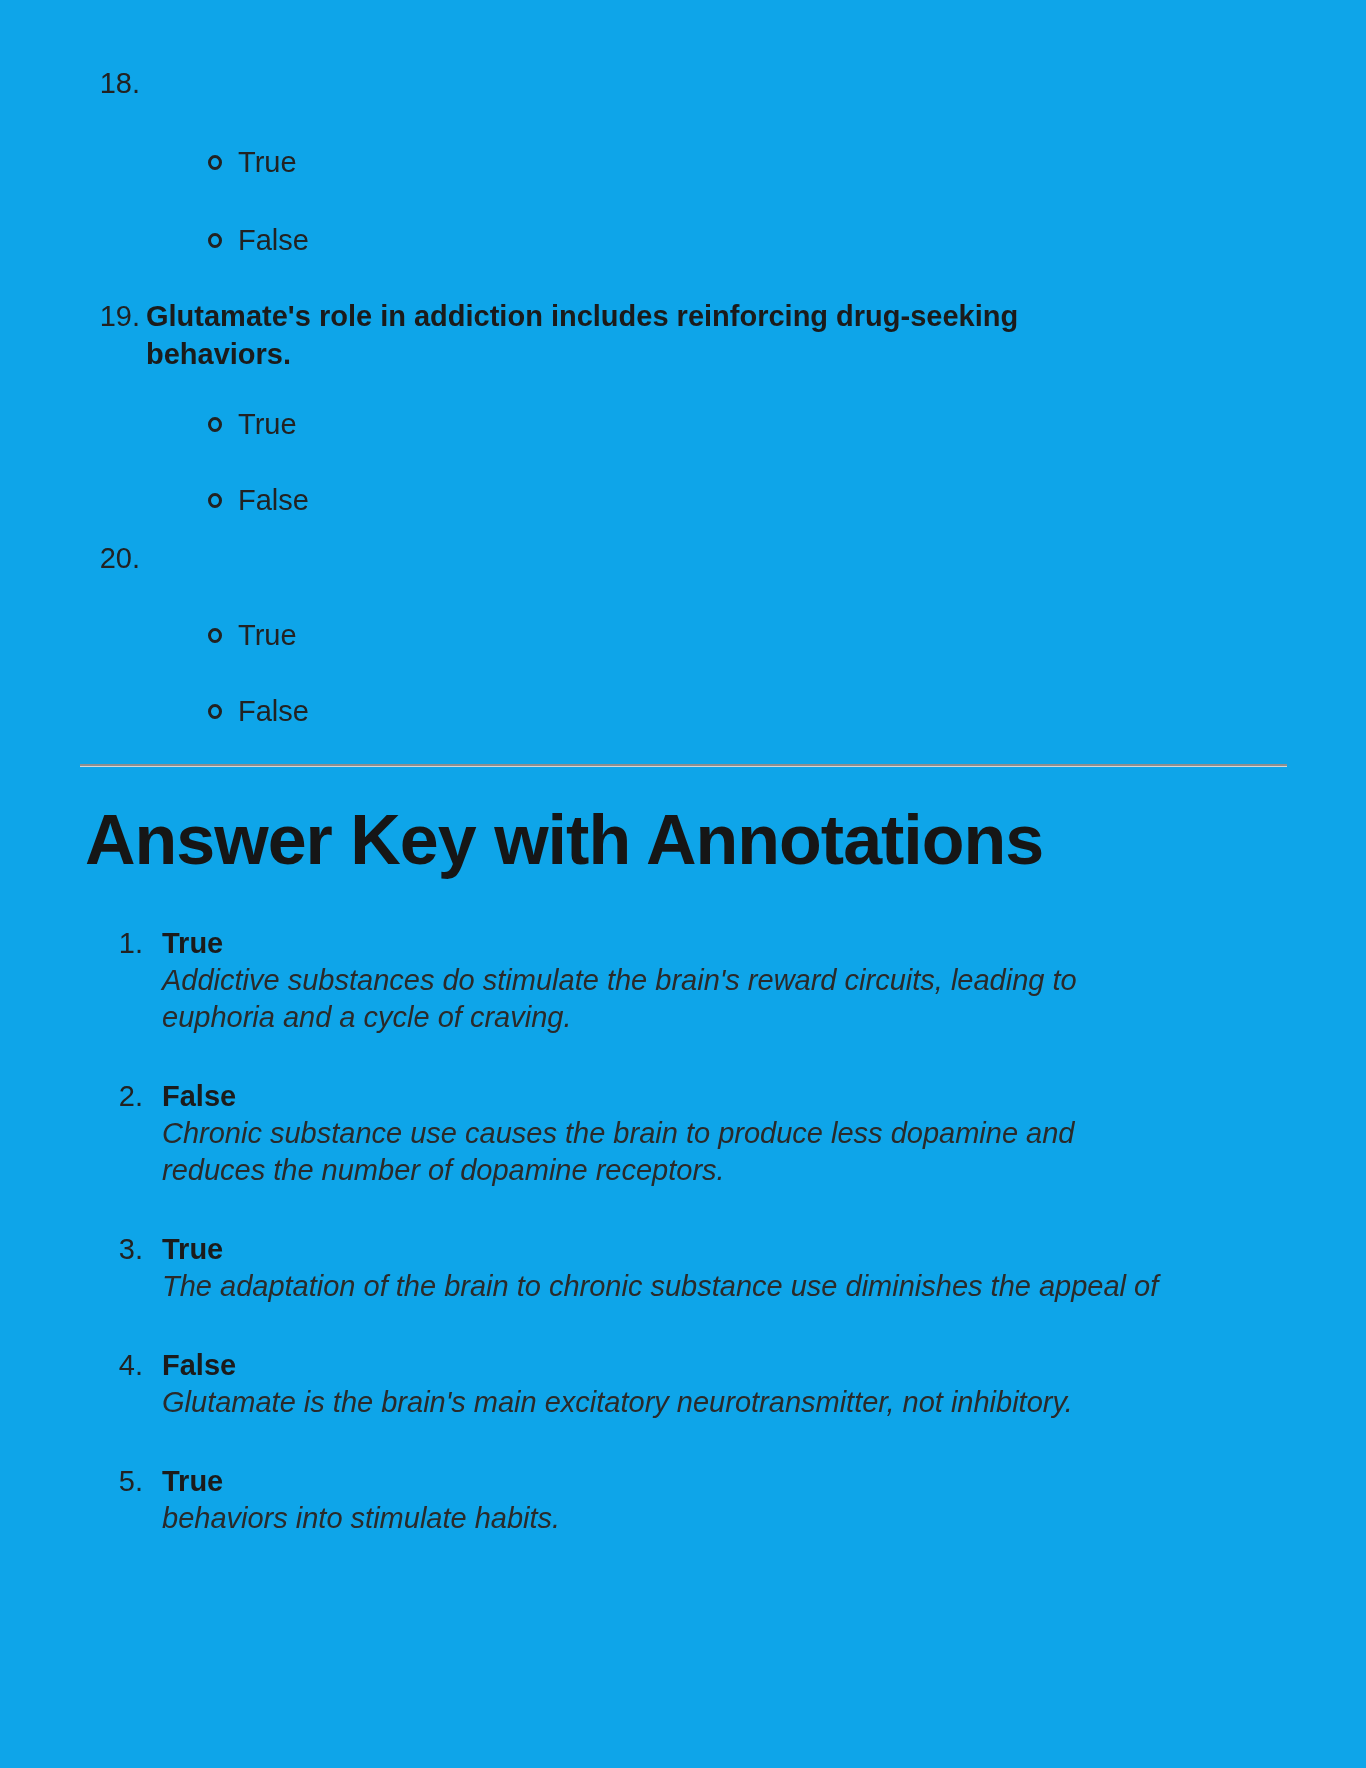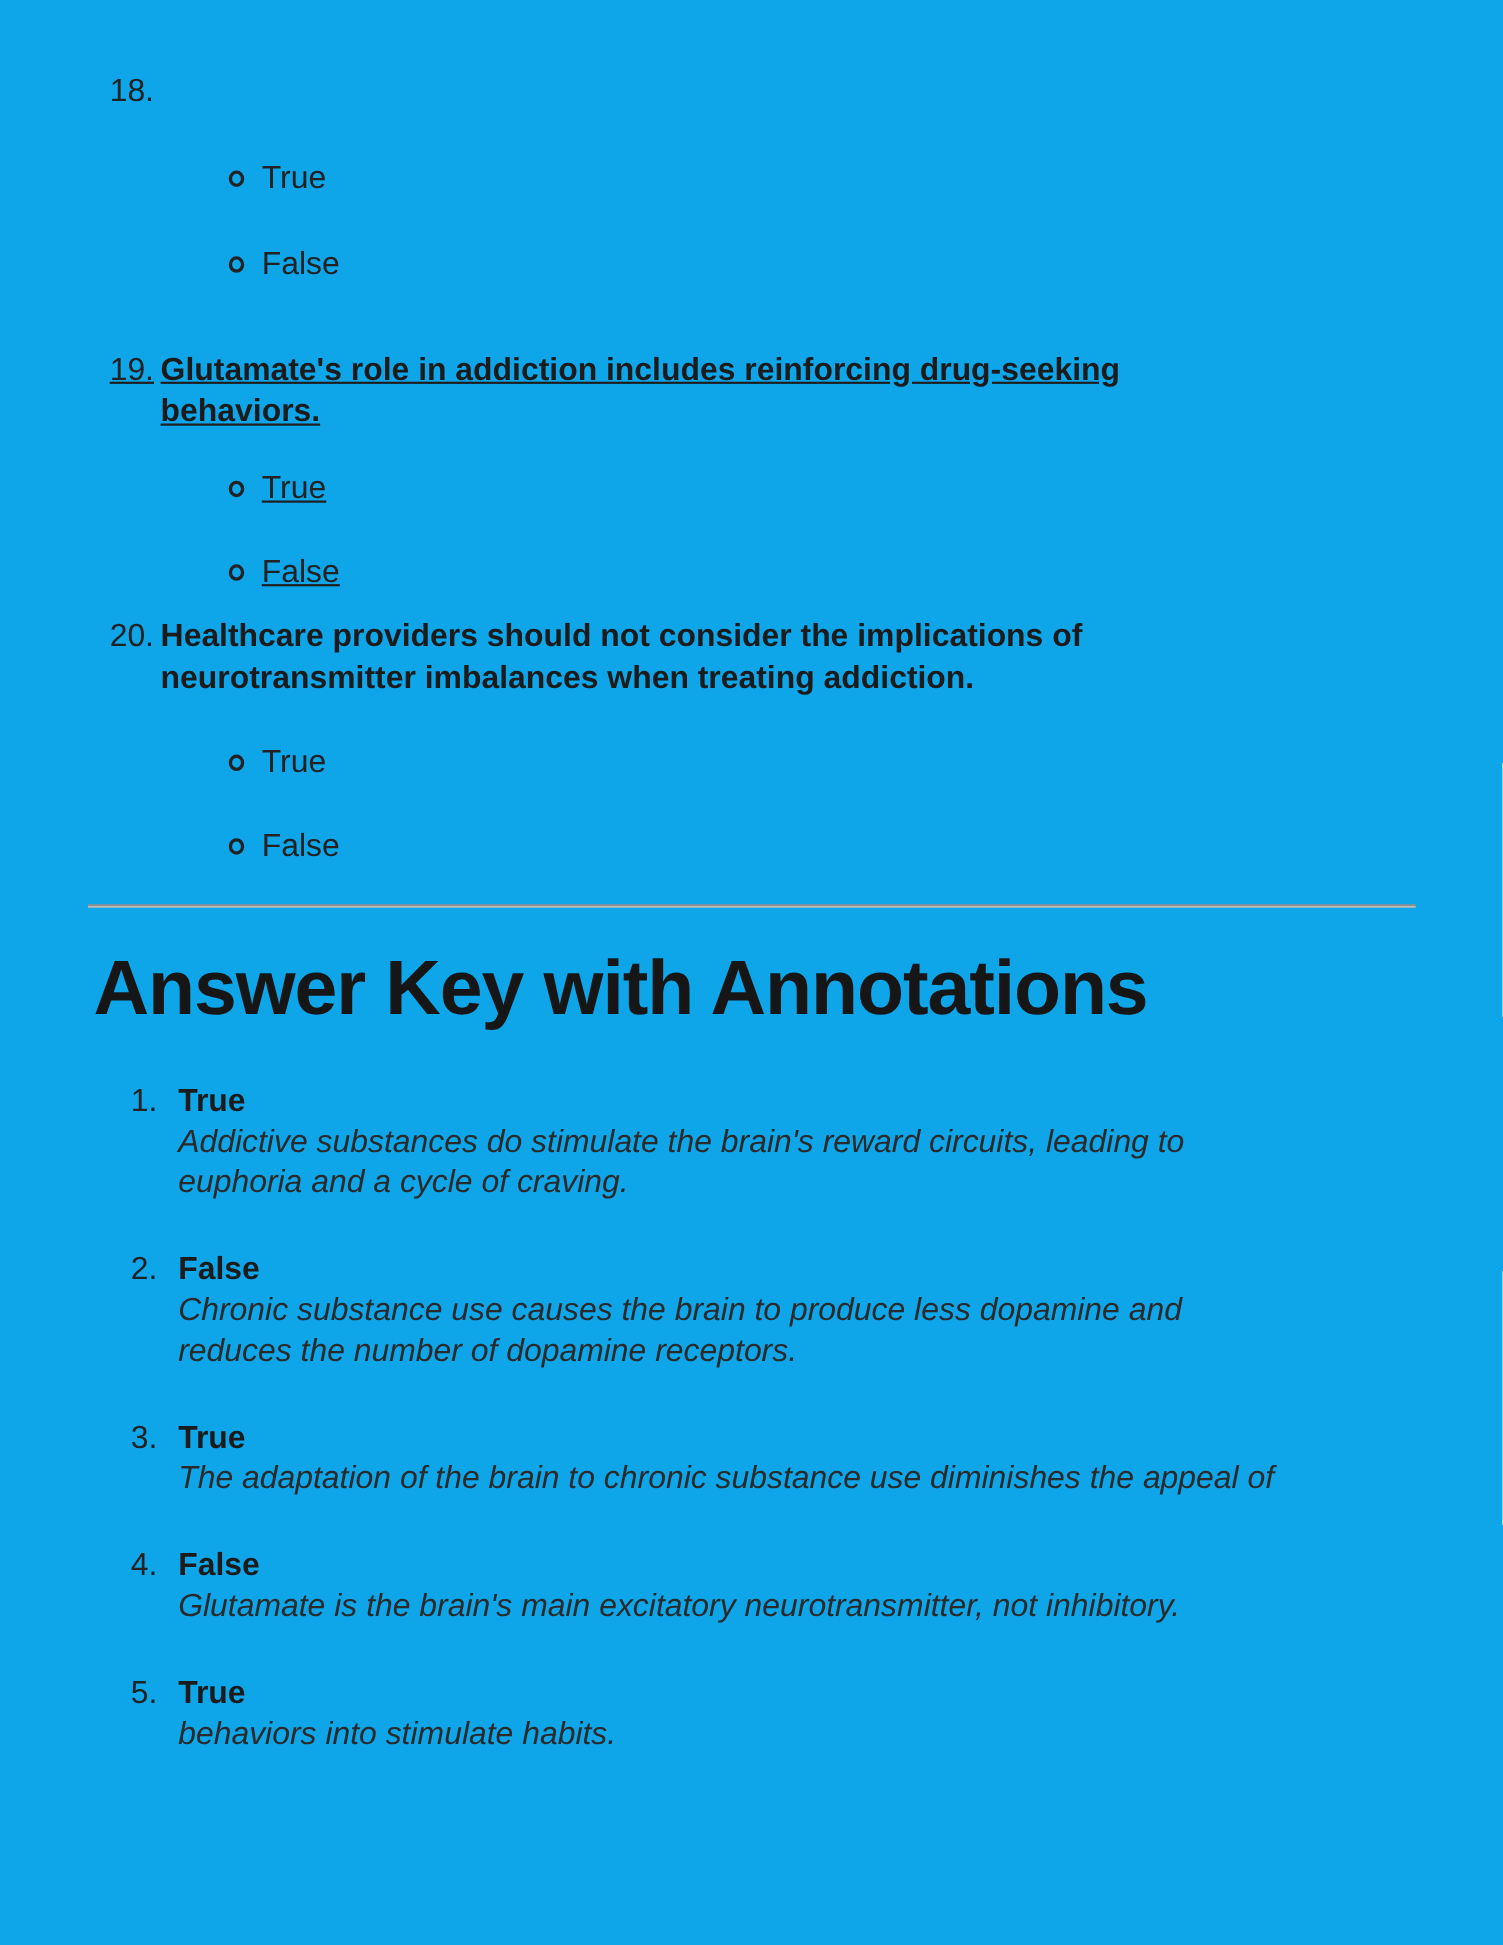--- a/index.html
+++ b/index.html
@@ -29,21 +29,21 @@
     width:8px;height:9px;
     border:3px solid #222;border-radius:50%;
     display:inline-block;flex:0 0 auto;
   }
   .opt-label{
     margin-left:16px;font-size:29px;line-height:30px;font-weight:400;color:#222;
     white-space:nowrap;
   }
   .mt45{margin-top:45px;}
   .mt48{margin-top:48px;}
-  .mt42{margin-top:62px;text-decoration:underline;}
+  .mt42{margin-top:42px;}
   .mt36{margin-top:36px;}
   .mt46{margin-top:46px;}
   .mt50{margin-top:24px;}
   .mt43{margin-top:43px;}
   
   .divider{
     border:none;margin:38px 0 0 80px;
     width:1207px;height:2px;background:#8f8f8f;
     border-bottom:1px solid #d6d6d6;
   }
@@ -101,24 +101,20 @@
     </div>
     <div class="opt-row mt46">
       <span class="bullet"></span>
       <span class="opt-label">False</span>
     </div>
   </section>
 
   <section class="q-item mt50">
     <div class="q-row">
       <div class="q-num">20.</div>
-      <div class="q-text">
-        <div class="q-line">Healthcare providers should not consider the implications of</div>
-        <div class="q-line">neurotransmitter imbalances when treating addiction.</div>
-      </div>
     </div>
     <div class="opt-row mt43">
       <span class="bullet"></span>
       <span class="opt-label">True</span>
     </div>
     <div class="opt-row mt46">
       <span class="bullet"></span>
       <span class="opt-label">False</span>
     </div>
   </section>

